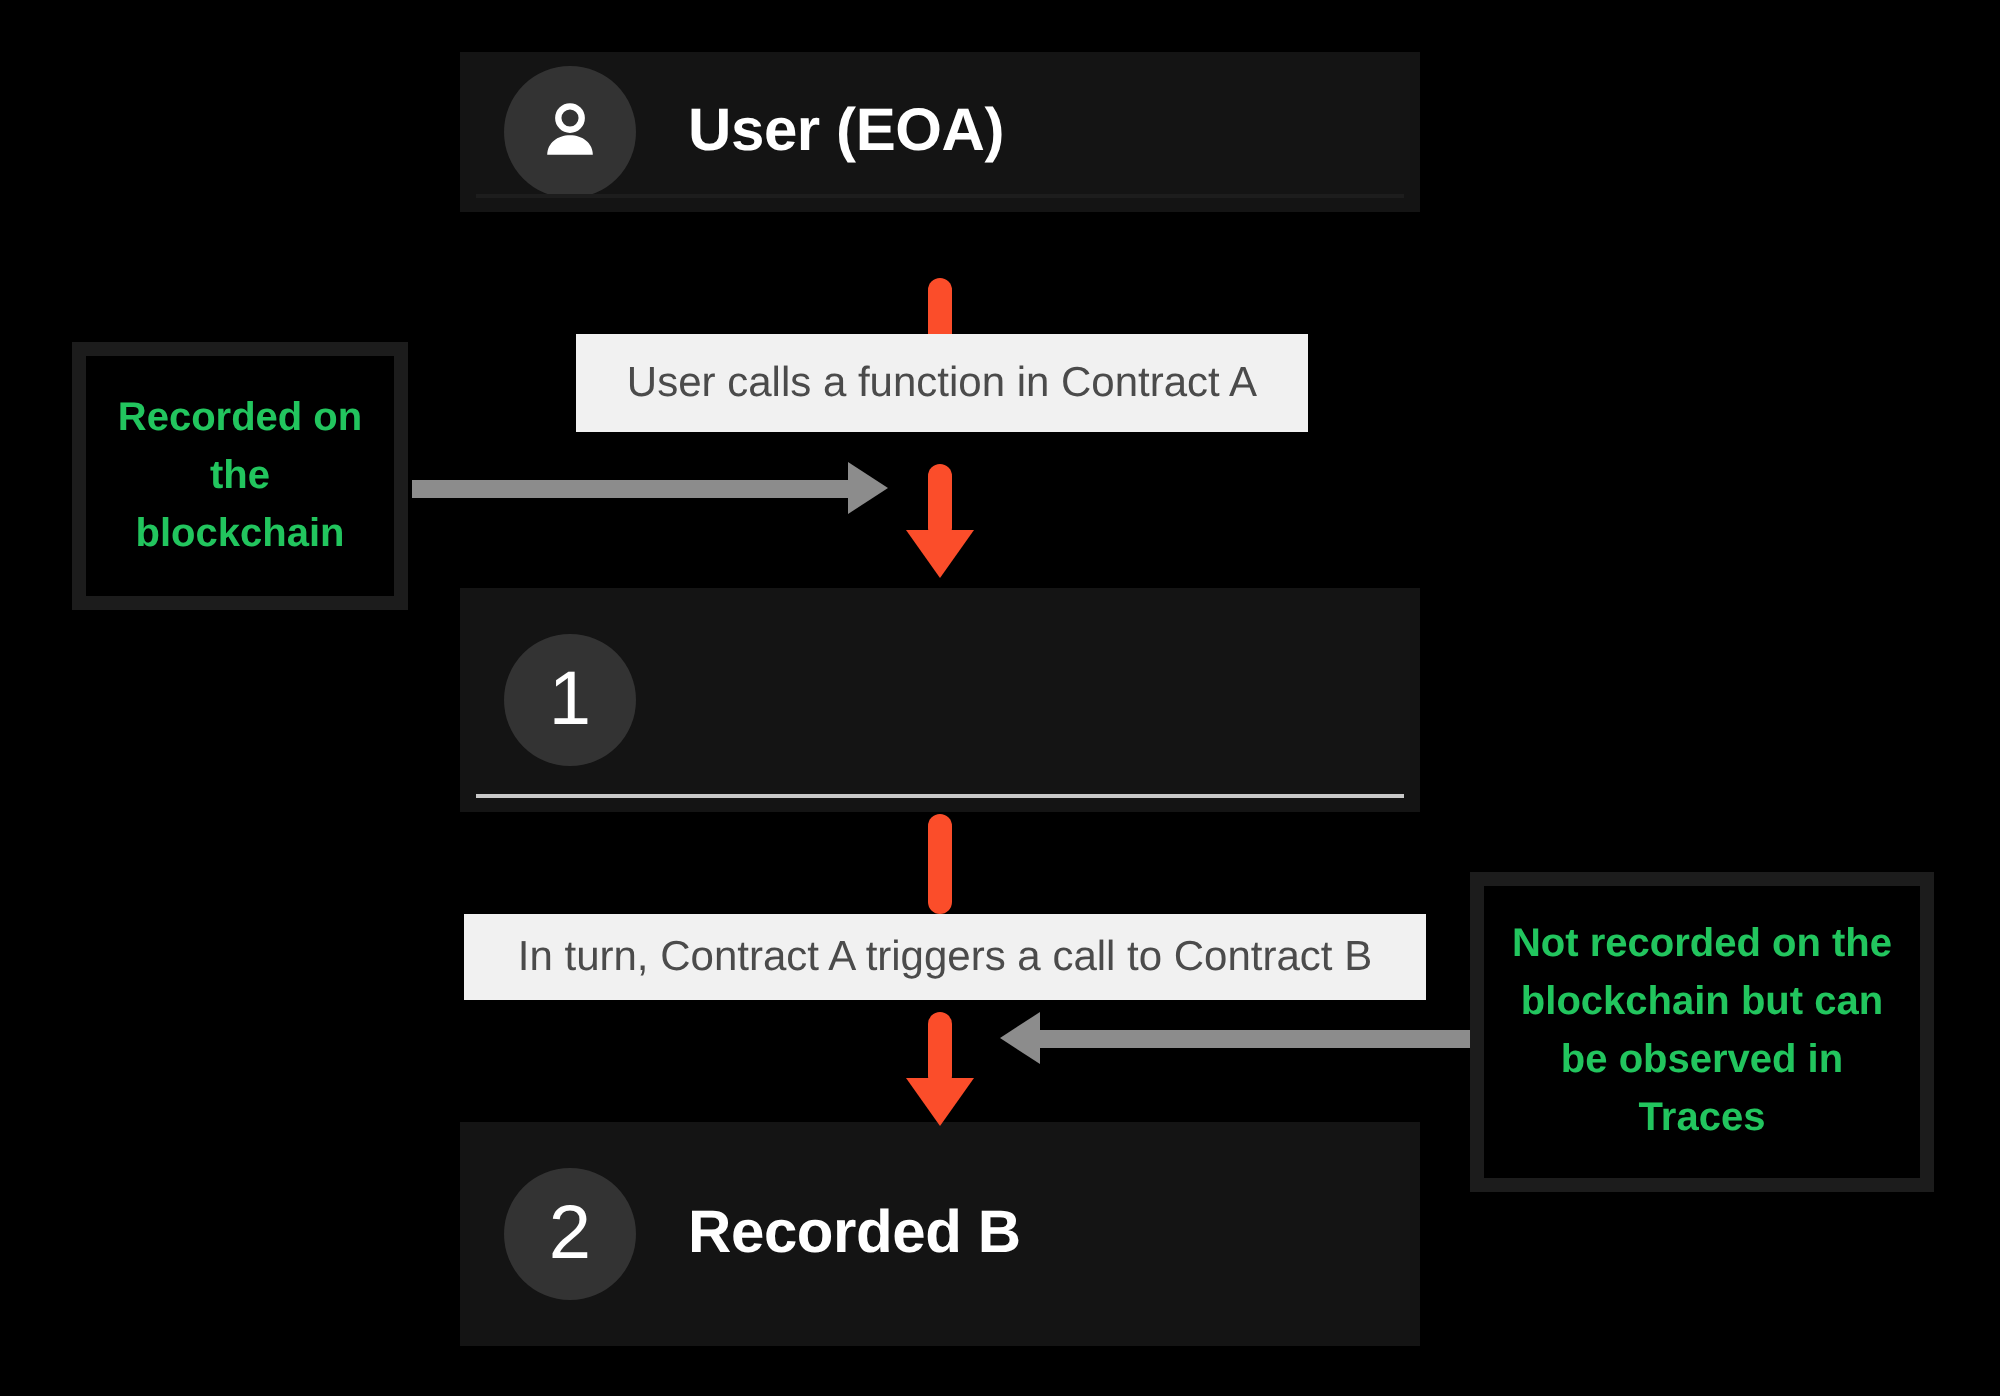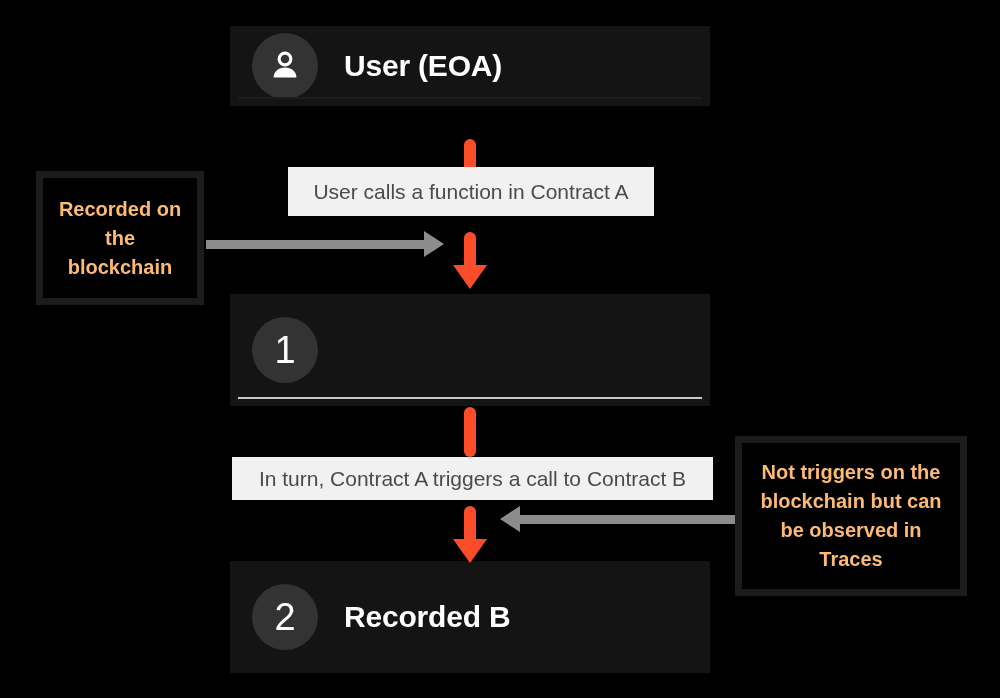--- a/index.html
+++ b/index.html
@@ -89,21 +89,21 @@
   
   .note {
     position: absolute;
     background: #000000;
     border: 7px solid #1c1c1c;
     box-sizing: border-box;
     display: flex;
     align-items: center;
     justify-content: center;
     text-align: center;
-    color: #fdba74;
+    color: #22c55e;
     font-size: 20px;
     font-weight: 700;
     line-height: 1.45;
     padding: 4px 10px;
   }
   .note-left  { left: 36px;  top: 171px; width: 168px; height: 134px; }
   .note-right { left: 735px; top: 436px; width: 232px; height: 160px; }
 
   
   .oshaft {
@@ -196,15 +196,15 @@
   <div class="chip chip-1">User calls a function in Contract A</div>
   <div class="chip chip-2">In turn, Contract A triggers a call to Contract B</div>
 
   <div class="gshaft g1s"></div>
   <div class="ghead-r g1h"></div>
 
   <div class="gshaft g2s"></div>
   <div class="ghead-l g2h"></div>
 
   <div class="note note-left">Recorded on the blockchain</div>
-  <div class="note note-right">Not triggers on the blockchain but can be observed in Traces</div>
+  <div class="note note-right">Not recorded on the blockchain but can be observed in Traces</div>
 
 </div>
 
 </body></html>

